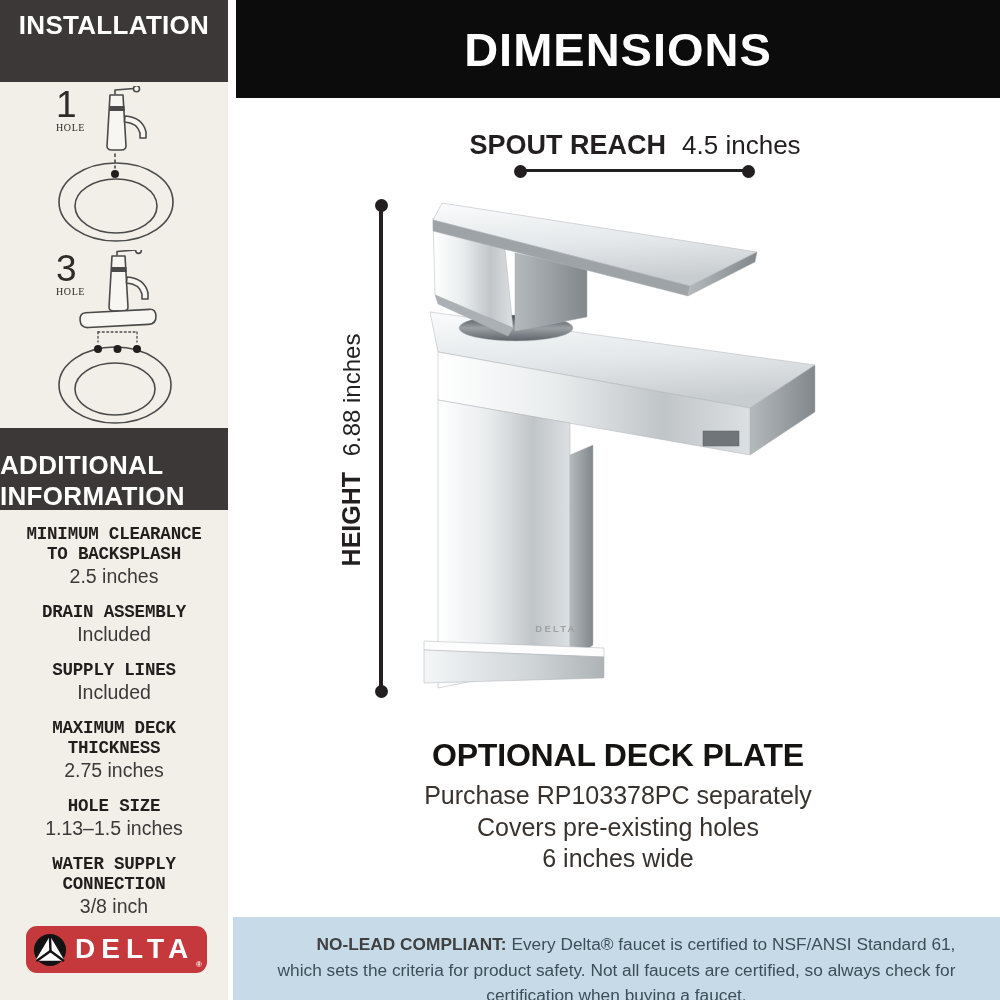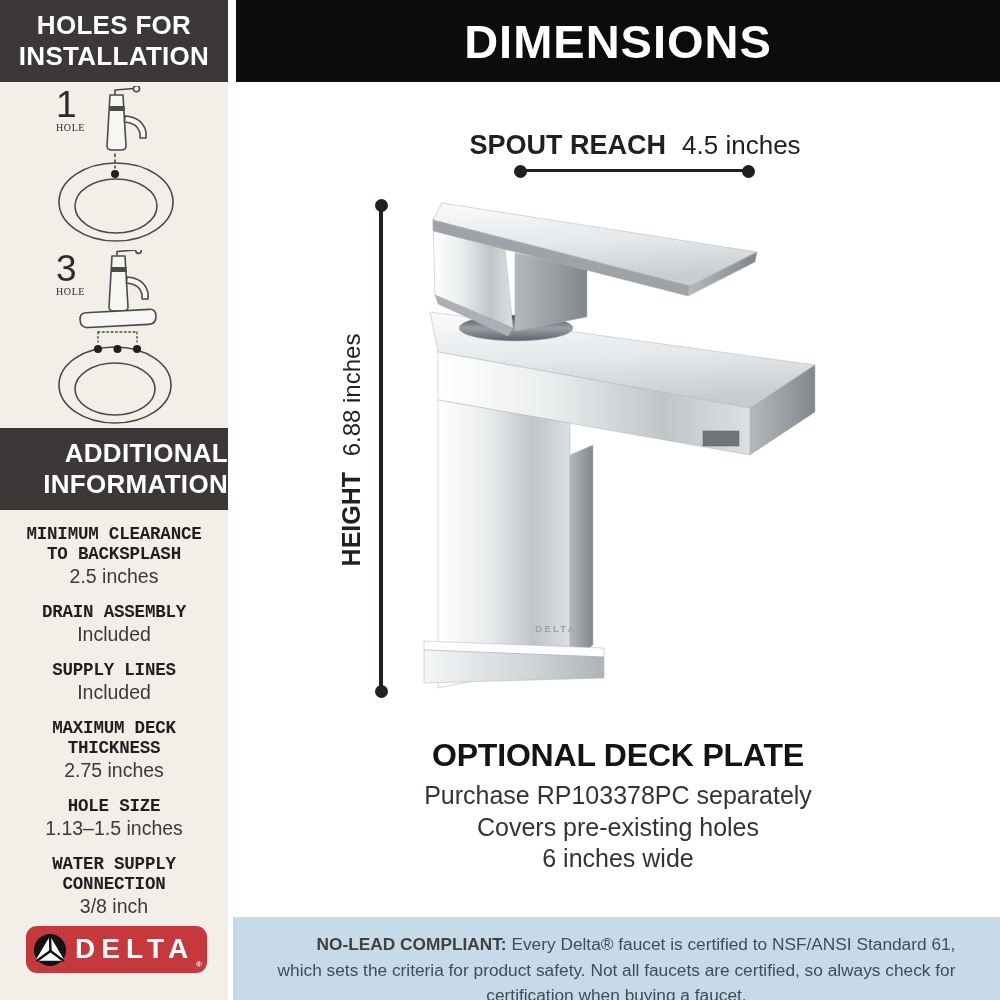--- a/index.html
+++ b/index.html
@@ -5,40 +5,40 @@
   html,body{margin:0;padding:0;}
   body{font-family:"Liberation Sans", sans-serif; background:#ffffff;}
   .page{position:relative;width:1000px;height:1000px;background:#ffffff;overflow:hidden;}
 
   
   .sidebar-bg{position:absolute;left:0;top:0;width:228px;height:1000px;background:#f2efe9;}
   .holes-header{position:absolute;left:0;top:0;width:228px;height:82px;background:#3b3837;
     color:#fff;text-align:center;font-weight:bold;font-size:26px;line-height:31px;
     letter-spacing:.3px;padding-top:10px;box-sizing:border-box;}
   .additional-header{position:absolute;left:0;top:428px;width:228px;height:82px;background:#3b3837;
-    color:#fff;text-align:right;font-weight:bold;font-size:26px;line-height:31px;
-    letter-spacing:.3px;padding-top:10px;box-sizing:border-box;}
+    color:#fff;text-align:left;font-weight:bold;font-size:26px;line-height:31px;
+    letter-spacing:.3px;padding-top:22px;box-sizing:border-box;}
 
   .hole-num{position:absolute;font-size:37px;color:#2f2b28;font-weight:400;}
   .hole-word{position:absolute;font-size:10px;letter-spacing:.6px;color:#2f2b28;font-family:Liberation Serif, serif;}
   .hole-svg{position:absolute;}
 
   .specs{position:absolute;left:14px;top:524px;width:200px;text-align:center;}
   .spec{margin-bottom:14px;}
   .spec .lab{font-weight:bold;font-size:17.5px;line-height:20px;color:#221e1d;letter-spacing:-.2px;font-family:Liberation Mono, monospace;}
   .spec .val{font-size:19.5px;line-height:23px;color:#3c3a38;margin-top:1px;}
 
   
   .delta-logo{position:absolute;left:26px;top:926px;width:181px;height:47px;background:#c5383c;
     border-radius:11px;display:flex;align-items:center;padding-left:7px;box-sizing:border-box;}
   .delta-logo .word{color:#fff;font-weight:bold;font-size:28px;letter-spacing:6px;margin-left:8px;margin-top:-2px;}
   .delta-logo .reg{position:absolute;right:5px;bottom:4px;color:#fff;font-size:8px;font-weight:bold;}
 
   
-  .dim-banner{position:absolute;left:236px;top:0;width:764px;height:82px;background:#0c0c0c;
+  .dim-banner{position:absolute;left:236px;top:0;width:764px;height:98px;background:#0c0c0c;
     color:#fff;display:flex;align-items:center;justify-content:center;
     font-weight:bold;font-size:47px;letter-spacing:1px;}
 
   
   .spout-label{position:absolute;left:430px;top:130px;width:410px;text-align:center;color:#231f20;white-space:nowrap;}
   .spout-label .b{font-weight:bold;font-size:27px;}
   .spout-label .r{font-size:26px;}
   .dim-hline{position:absolute;left:520px;top:169px;width:229px;height:3.2px;background:#231f20;border-radius:2px;}
   .dim-vline{position:absolute;left:379.4px;top:205px;width:3.2px;height:486px;background:#231f20;border-radius:2px;}
   .dim-dot{position:absolute;width:13px;height:13px;border-radius:50%;background:#231f20;}
@@ -62,21 +62,20 @@
   svg text.brandmark{font-family:"Liberation Sans",sans-serif;}
 </style>
 </head>
 <body>
 
 <div class="page">
 
   <div class="sidebar-bg"></div>
 
   <div class="holes-header">
-    <div>HOLES FOR</div>
     <div>INSTALLATION</div>
   </div>
 
   <div class="hole-num" style="left:56px;top:84px;">1</div>
   <div class="hole-word" style="left:56px;top:122px;">HOLE</div>
   <svg class="hole-svg" style="left:40px;top:86px;" width="150" height="158" viewBox="0 0 150 158">
     <g fill="none" stroke="#4a4a4a" stroke-width="1.6" stroke-linecap="round" stroke-linejoin="round">
 
       <path d="M70,9 L83,9 L86,60 Q86,64 81,64 L72,64 Q67,64 67,60 Z" fill="#f8f6f2"></path>
       <path d="M69.5,20 L84.5,20 L84.8,25 L69.2,25 Z" fill="#4a4a4a" stroke="none"></path>

